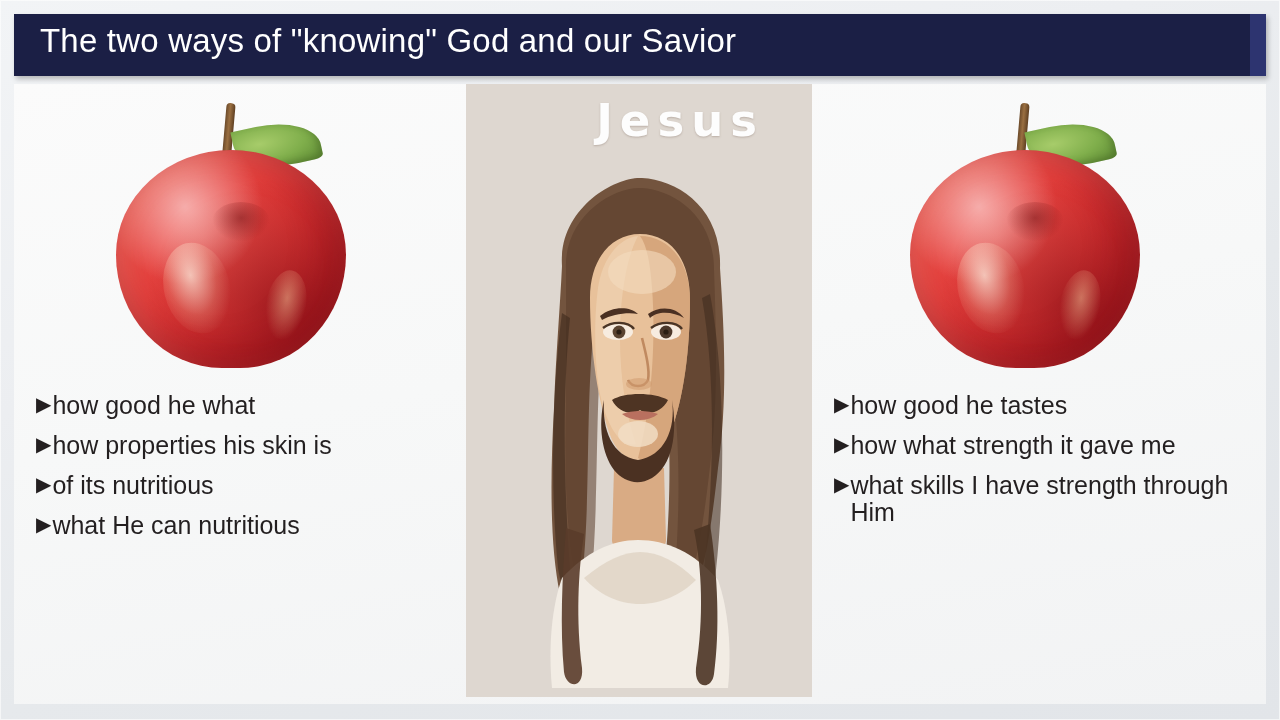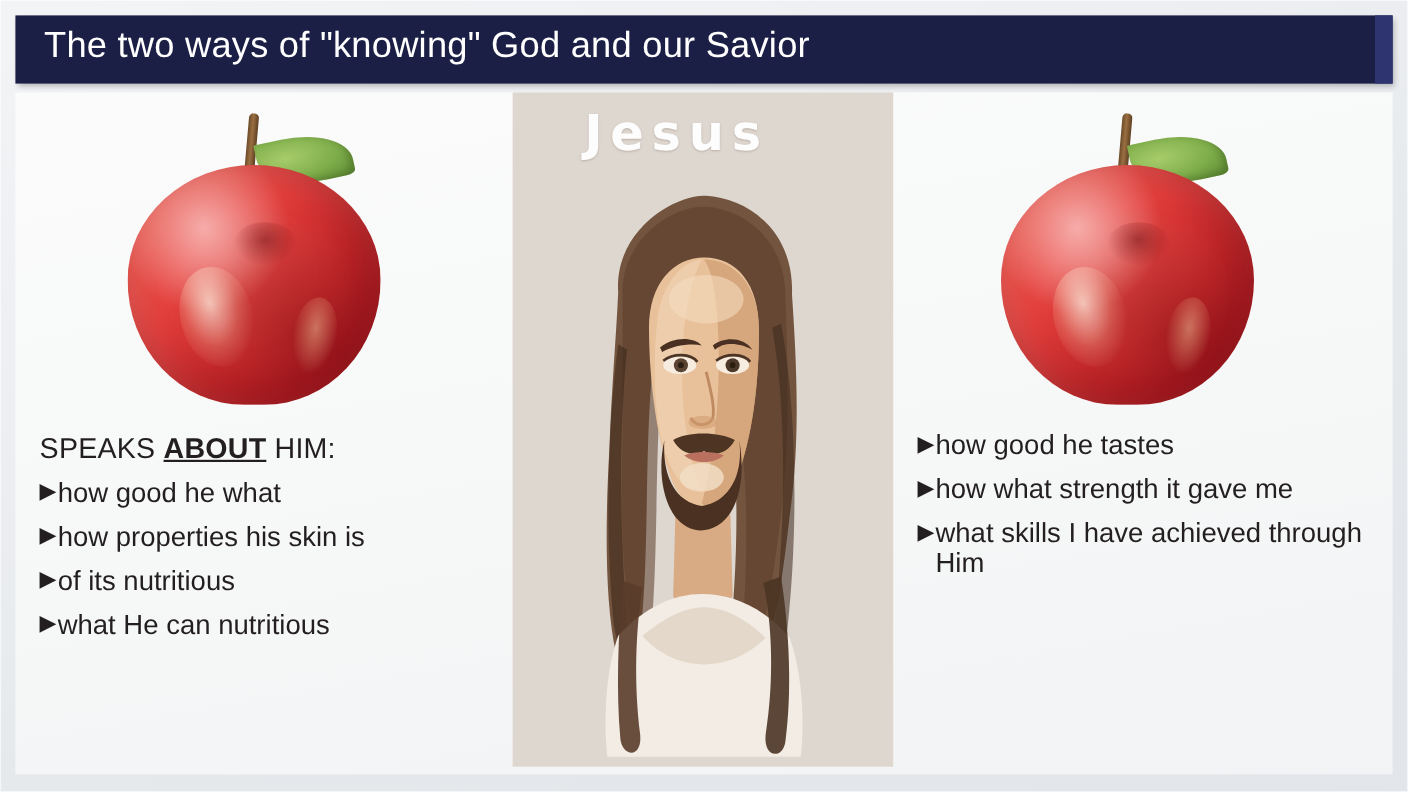--- a/index.html
+++ b/index.html
@@ -75,21 +75,21 @@
     width: 346px;
     height: 613px;
     background: #ded7d0;
     overflow: hidden;
   }
   .jesus-word {
     position: absolute;
     top: 10px;
     left: 0;
     width: 298px;
-    text-align: center;
+    text-align: right;
     color: #fdfdfd;
     font-family: "DejaVu Sans", sans-serif;
     font-weight: bold;
     font-size: 45px;
     letter-spacing: 7px;
     text-shadow: 0 1px 2px rgba(120,100,90,0.35);
   }
 
   
   .apple {
@@ -289,23 +289,20 @@
 
       <path d="M96 430 C120 404 146 392 172 392 C200 392 228 404 252 432 C262 460 266 500 262 540 L86 540 C82 498 86 458 96 430 Z" fill="#f2ece4"></path>
       <path d="M118 430 C140 412 158 404 174 404 C192 404 212 414 230 432 C216 446 196 456 174 456 C152 456 132 446 118 430 Z" fill="#ded2c2" opacity="0.75"></path>
 
       <path d="M100 380 C96 430 94 480 98 524 C100 540 118 542 116 520 C110 472 112 424 118 386 Z" fill="#5a3c2a" opacity="0.9"></path>
       <path d="M244 376 C252 428 254 482 248 526 C246 542 228 542 230 520 C238 470 236 420 228 382 Z" fill="#4b3424" opacity="0.9"></path>
     </svg>
   </div>
 
   <div class="col left">
-    <div class="col-heading">
-      <span>SPEAKS </span><u>ABOUT</u><span> HIM:</span>
-    </div>
 
     <div class="bullet-row">
       <span class="bullet-mark">▶</span>
       <span class="bullet-text">how good he what</span>
     </div>
     <div class="bullet-row">
       <span class="bullet-mark">▶</span>
       <span class="bullet-text">how properties his skin is</span>
     </div>
     <div class="bullet-row">
@@ -323,18 +320,18 @@
     <div class="bullet-row">
       <span class="bullet-mark">▶</span>
       <span class="bullet-text">how good he tastes</span>
     </div>
     <div class="bullet-row">
       <span class="bullet-mark">▶</span>
       <span class="bullet-text">how what strength it gave me</span>
     </div>
     <div class="bullet-row">
       <span class="bullet-mark">▶</span>
-      <span class="bullet-text">what skills I have achieved through Him</span>
+      <span class="bullet-text">what skills I have strength through Him</span>
     </div>
   </div>
 
   <div class="slide-frame"></div>
 </div>
 
 </body></html>

